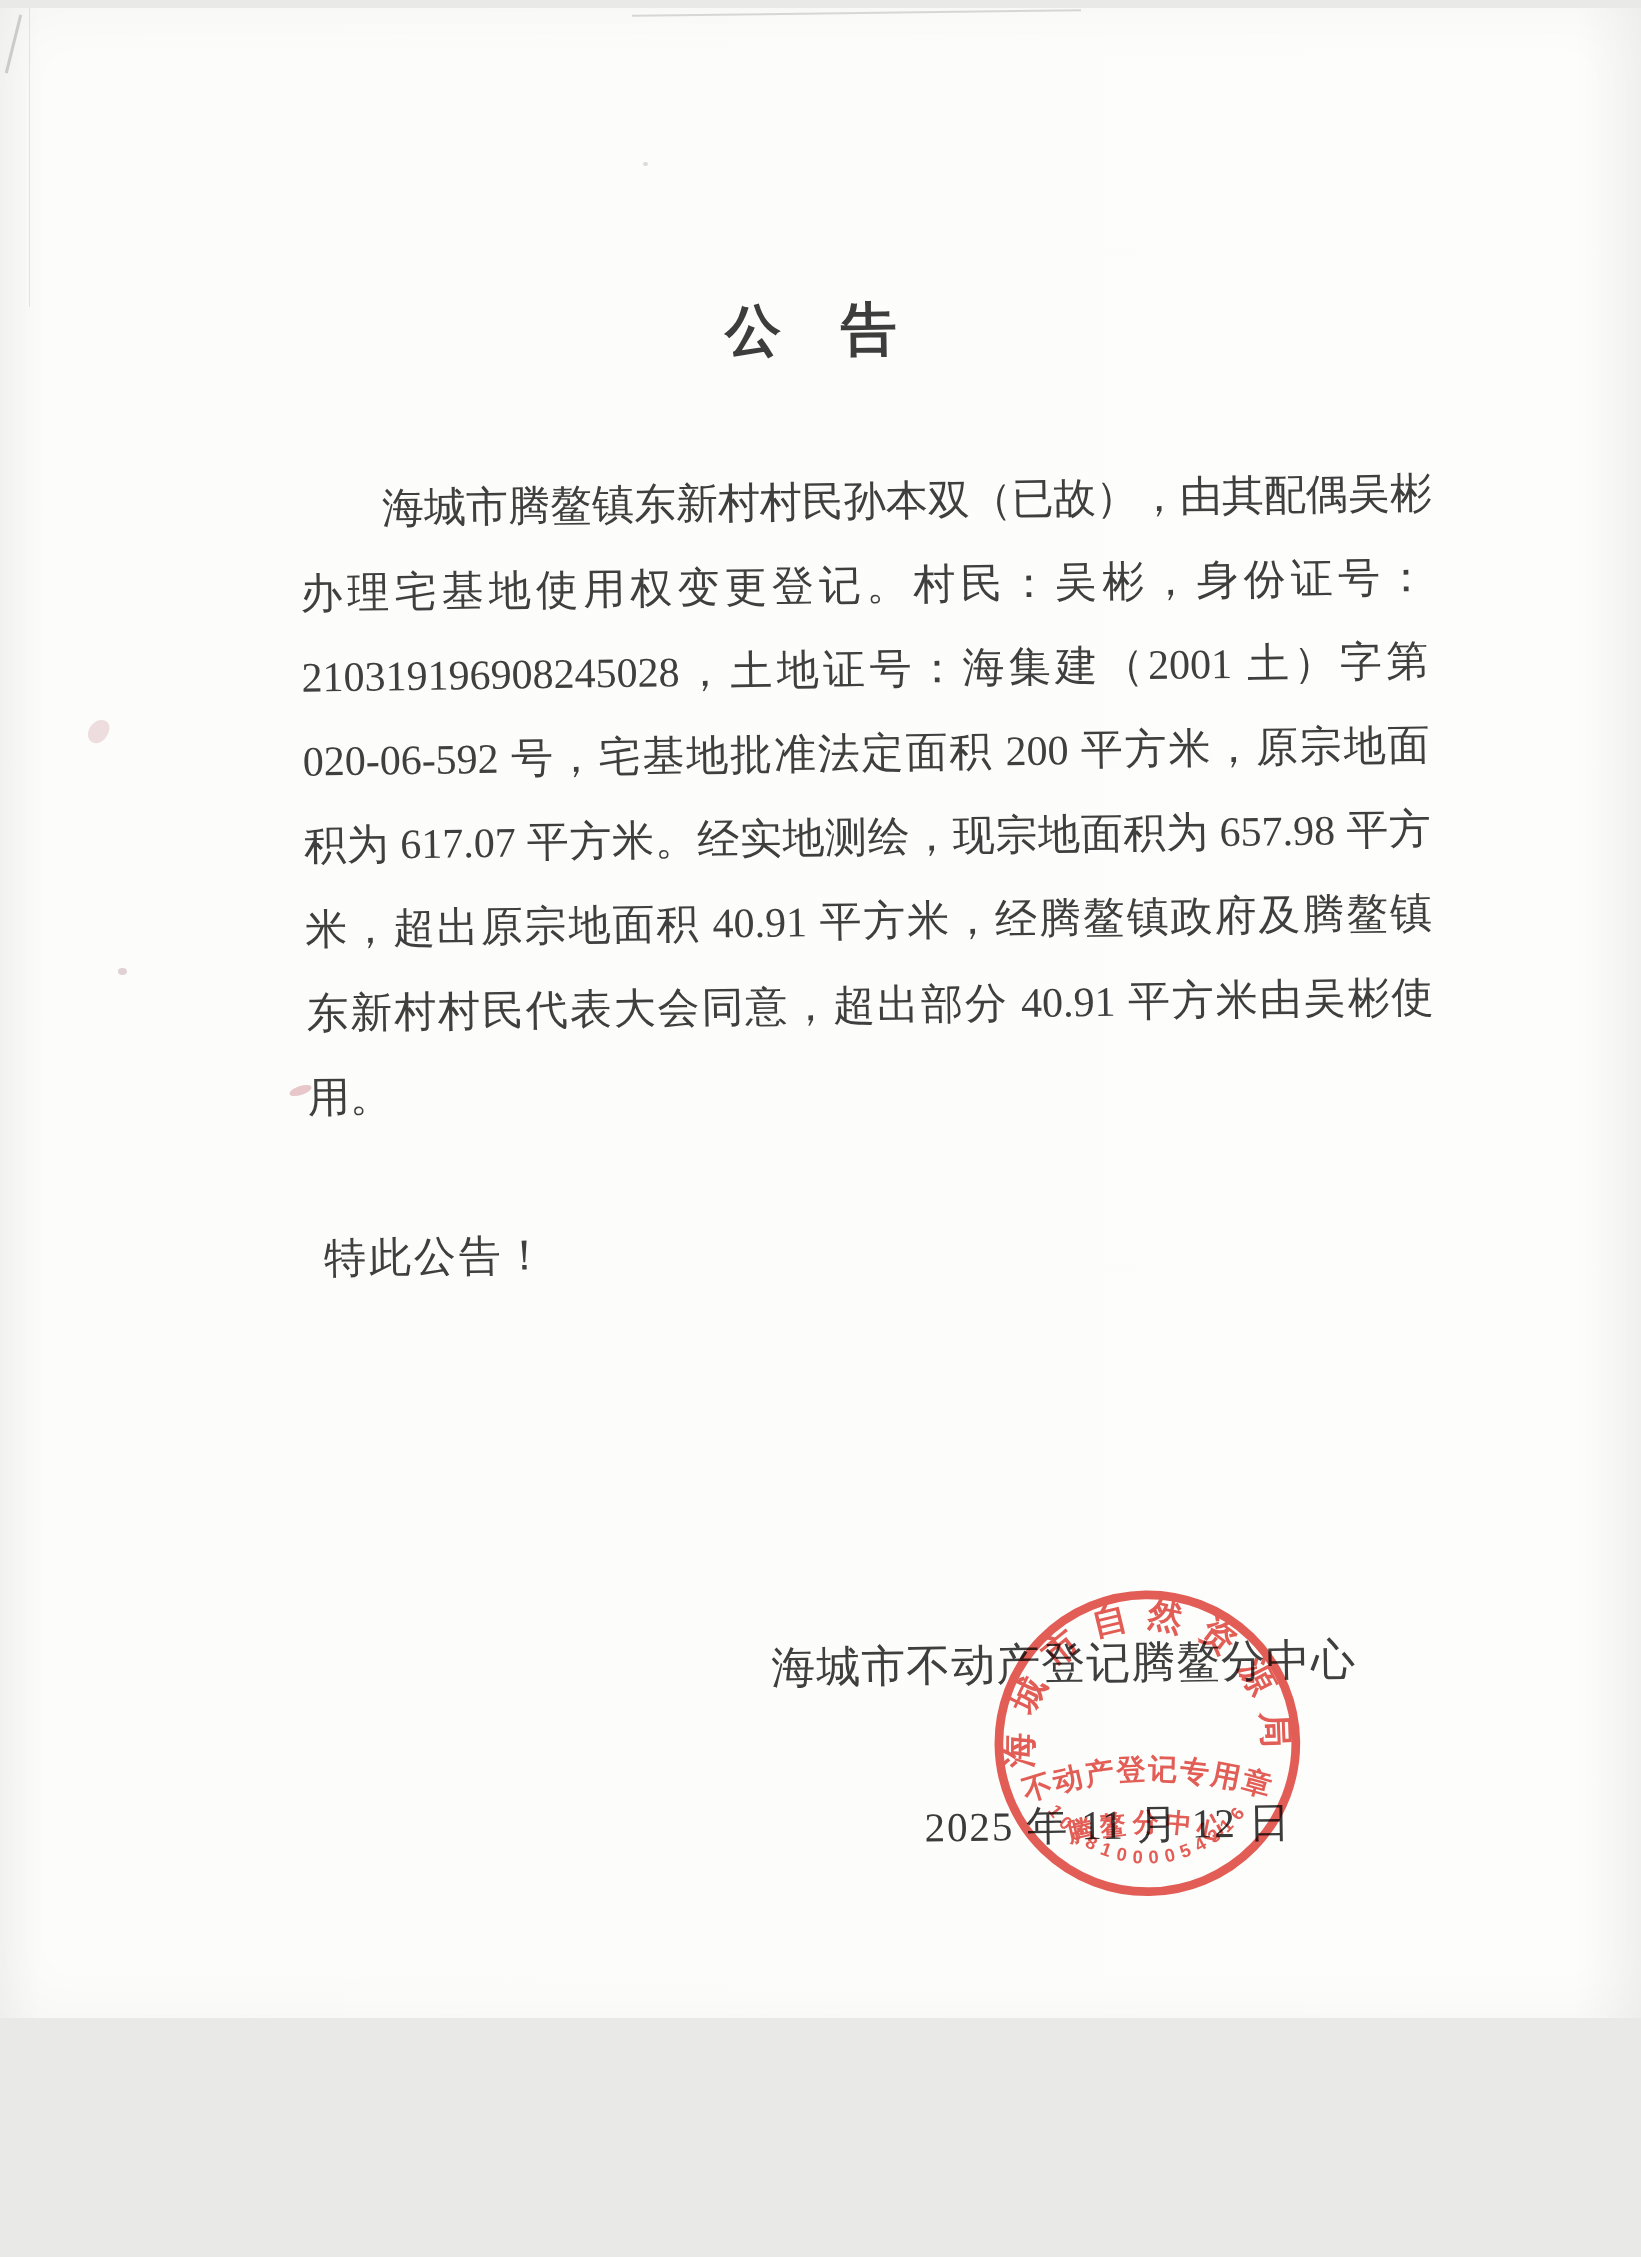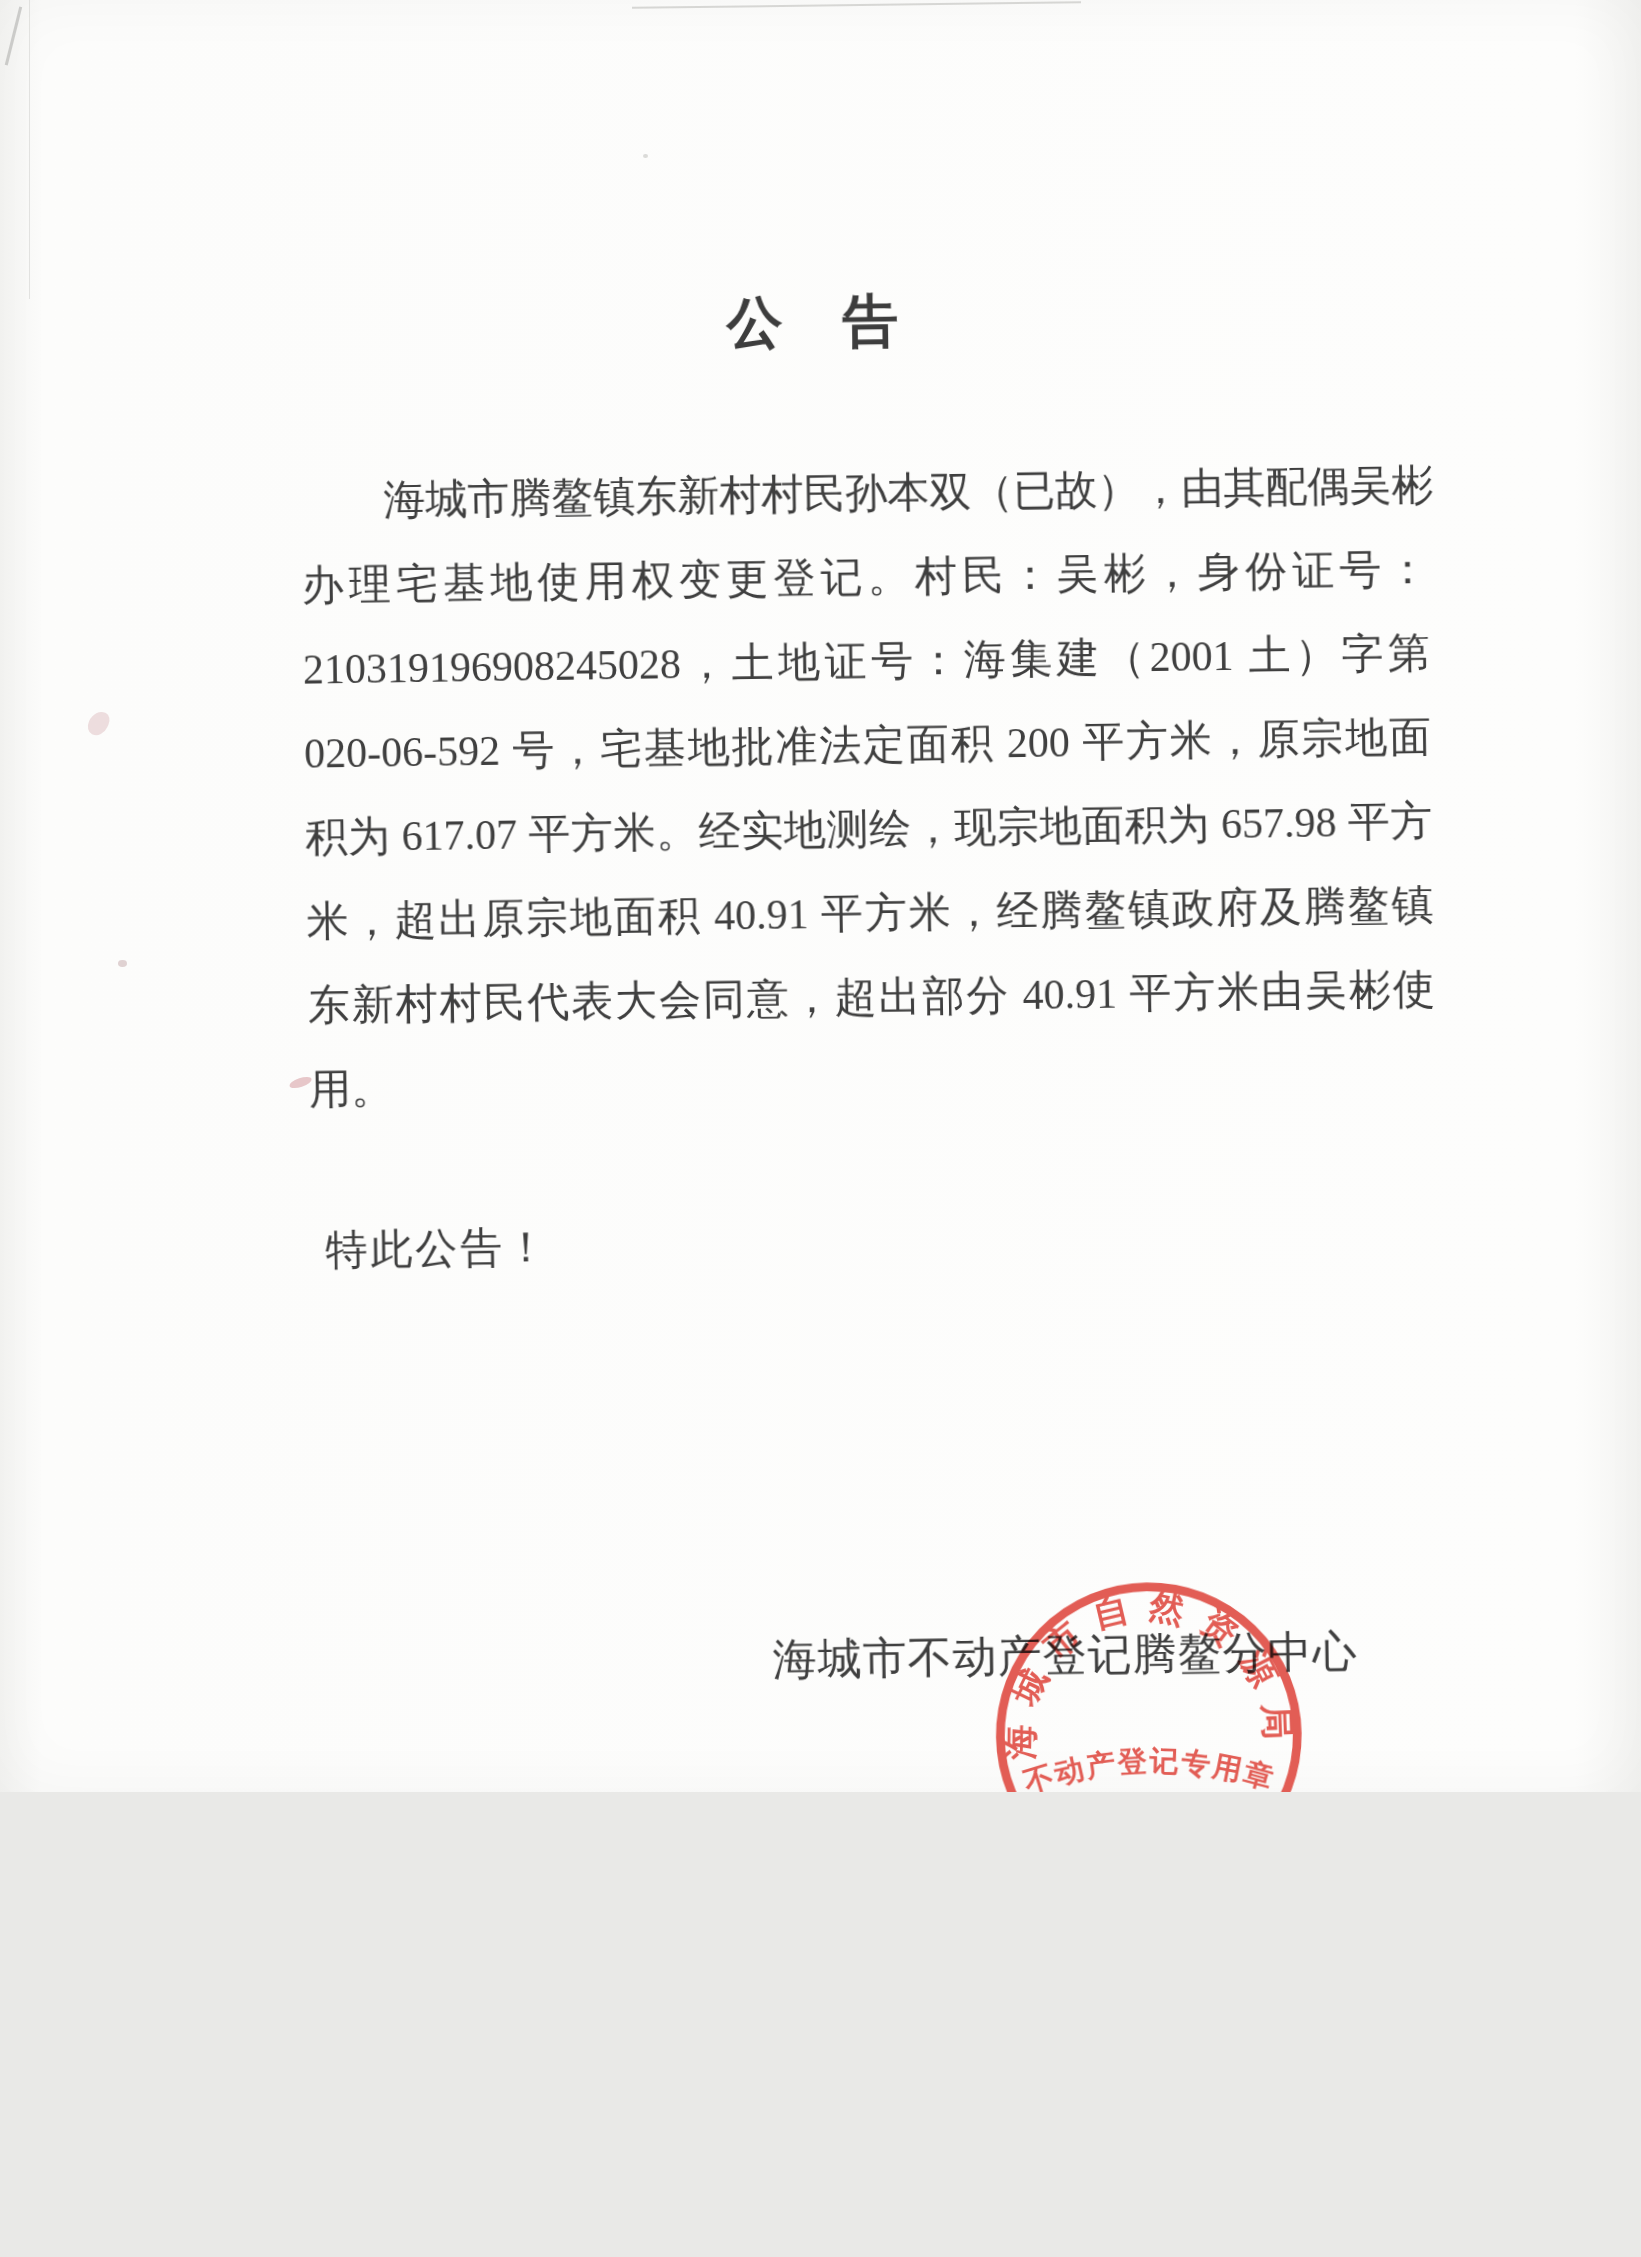--- a/index.html
+++ b/index.html
@@ -1,19 +1,19 @@
 <!DOCTYPE html>
 <html><head>
 <meta charset="utf-8">
 <style>
   html,body{margin:0;padding:0;background:#e9e9e7;}
   .page{
     position:relative;
-    width:1641px;height:1792px;
-    margin:0 auto;
+    width:1641px;height:2010px;
+    margin:8px auto;
     background:linear-gradient(90deg,#f5f5f3 0,#fcfcfb 2.5%,#fdfdfc 96%,#f4f4f2 100%);
     box-shadow:inset 0 0 68px rgba(0,0,0,0.035);
     overflow:hidden;
     font-family:"Liberation Serif","DejaVu Serif",serif;
     color:#414141;
   }
   .content{
     position:absolute;inset:0;
     transform:rotate(-0.85deg);
     transform-origin:50% 45%;

